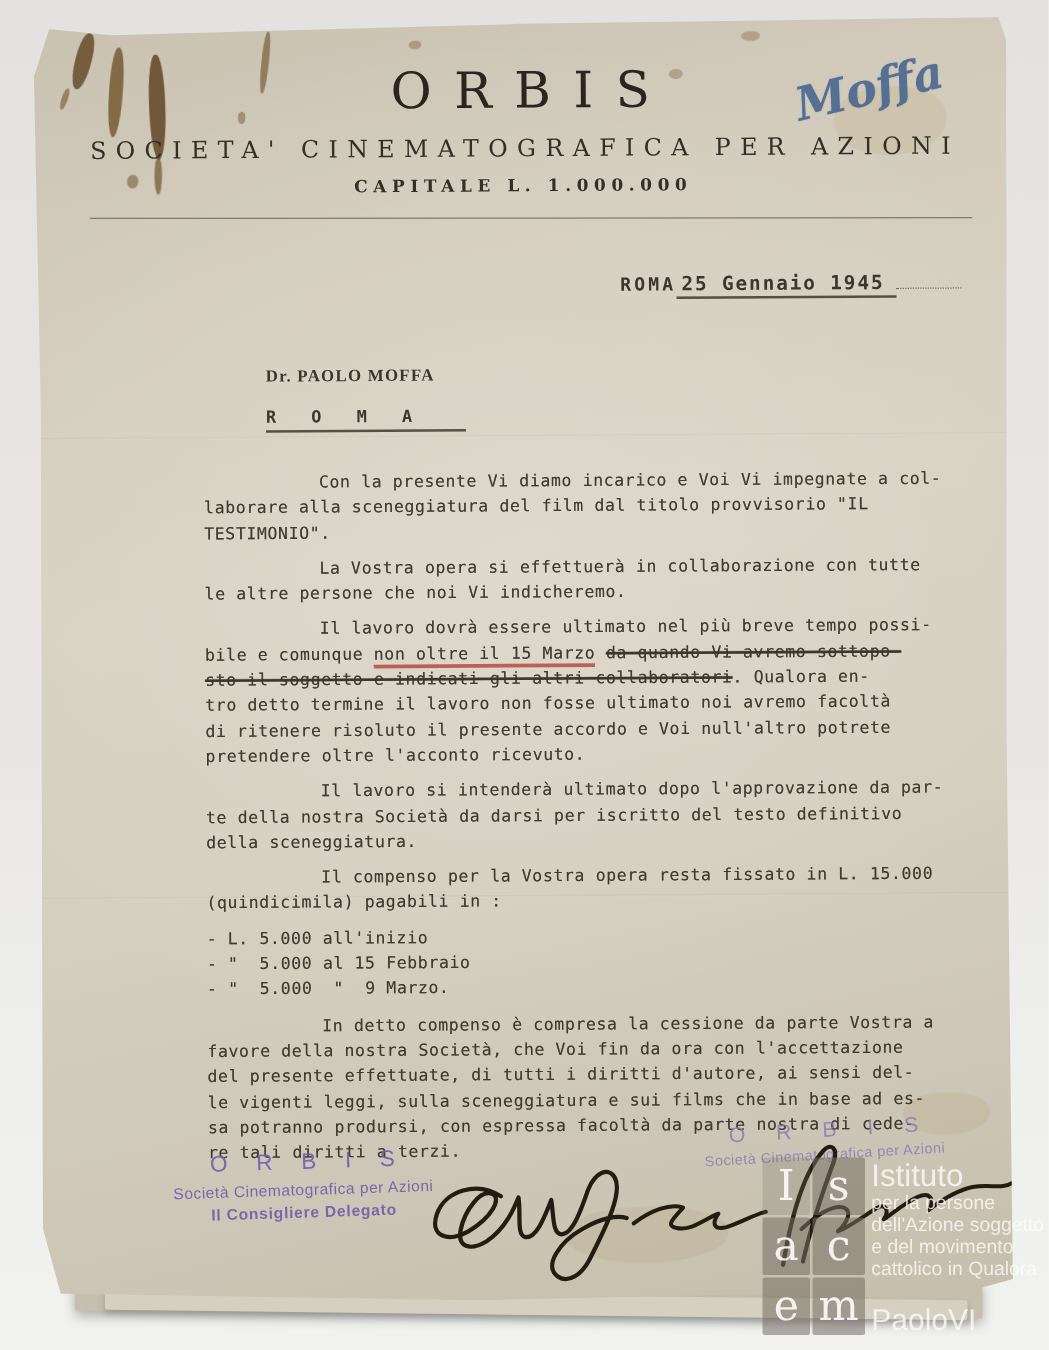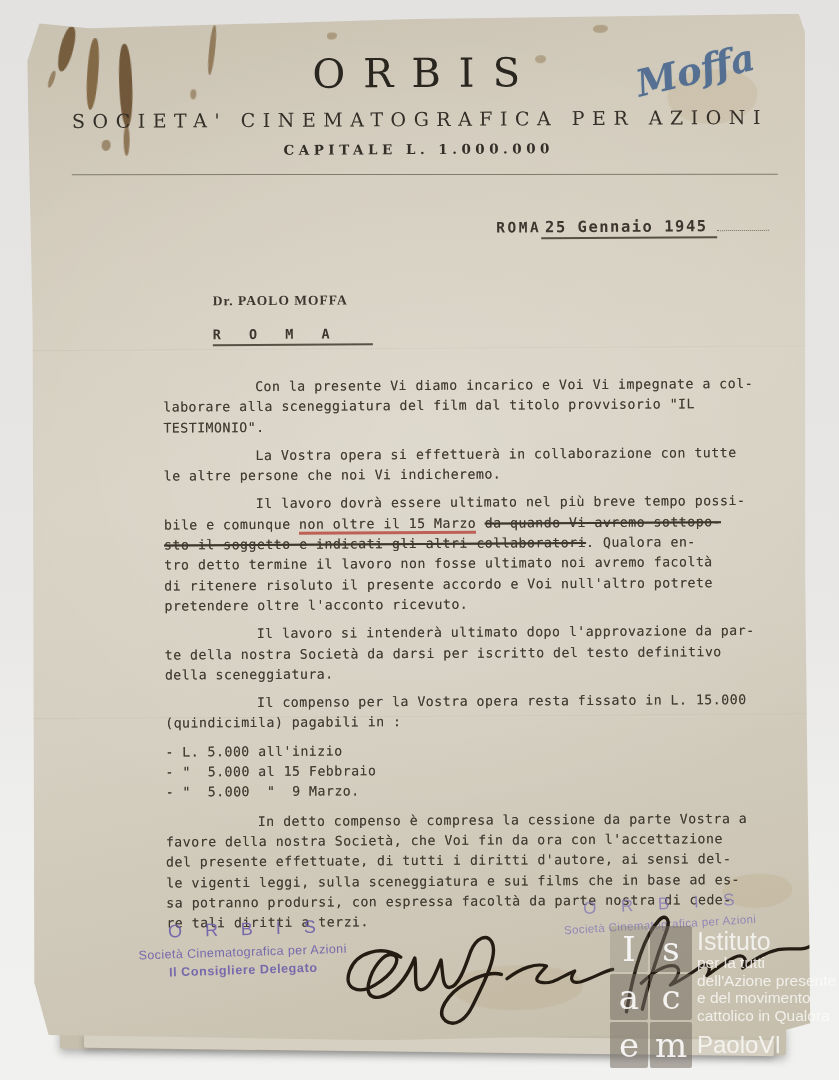--- a/index.html
+++ b/index.html
@@ -79,21 +79,21 @@
   
   .watermark{position:absolute;z-index:8;left:610px;top:926px;display:flex;gap:5px;pointer-events:none;}
   .wm-tiles{display:grid;grid-template-columns:38px 42px;grid-auto-rows:46px;gap:2px;}
   .wm-tile{background:rgba(116,110,98,.55);color:rgba(255,255,255,.88);
     display:flex;align-items:center;justify-content:center;
     font-family:"DejaVu Serif",serif;font-size:34px;line-height:1;border-radius:2px;}
   .wm-tile.t0{background:rgba(116,110,98,.25);}
   .wm-text{font-family:Liberation Sans, sans-serif;color:rgba(252,252,250,.78);padding-top:2px;}
   .wm-title{font-size:25px;line-height:26px;}
   .wm-line{font-size:15.5px;line-height:17.5px;}
-  .wm-footer{font-size:24px;line-height:26px;margin-top:8px;}
+  .wm-footer{font-size:24px;line-height:26px;margin-top:20px;}
 </style>
 </head>
 <body>
 
 <div class="scene">
 
   <div class="sheet sheet-b"></div>
   <div class="sheet sheet-a"></div>
 
   <div class="paper">
@@ -188,21 +188,21 @@
     <div class="wm-tiles" id="wm-tiles">
         <div class="wm-tile t0">I</div>
         <div class="wm-tile">s</div>
         <div class="wm-tile">a</div>
         <div class="wm-tile">c</div>
         <div class="wm-tile">e</div>
         <div class="wm-tile">m</div>
       </div>
     <div class="wm-text" id="wm-text">
         <div class="wm-title">Istituto</div>
-        <div class="wm-line">per la tutti</div>
-        <div class="wm-line">dell'Azione presente</div>
+        <div class="wm-line">per la persone</div>
+        <div class="wm-line">dell'Azione soggetto</div>
         <div class="wm-line">e del movimento</div>
         <div class="wm-line">cattolico in Qualora</div>
         <div class="wm-footer">PaoloVI</div>
       </div>
   </div>
 
 </div>
 
 </body></html>

